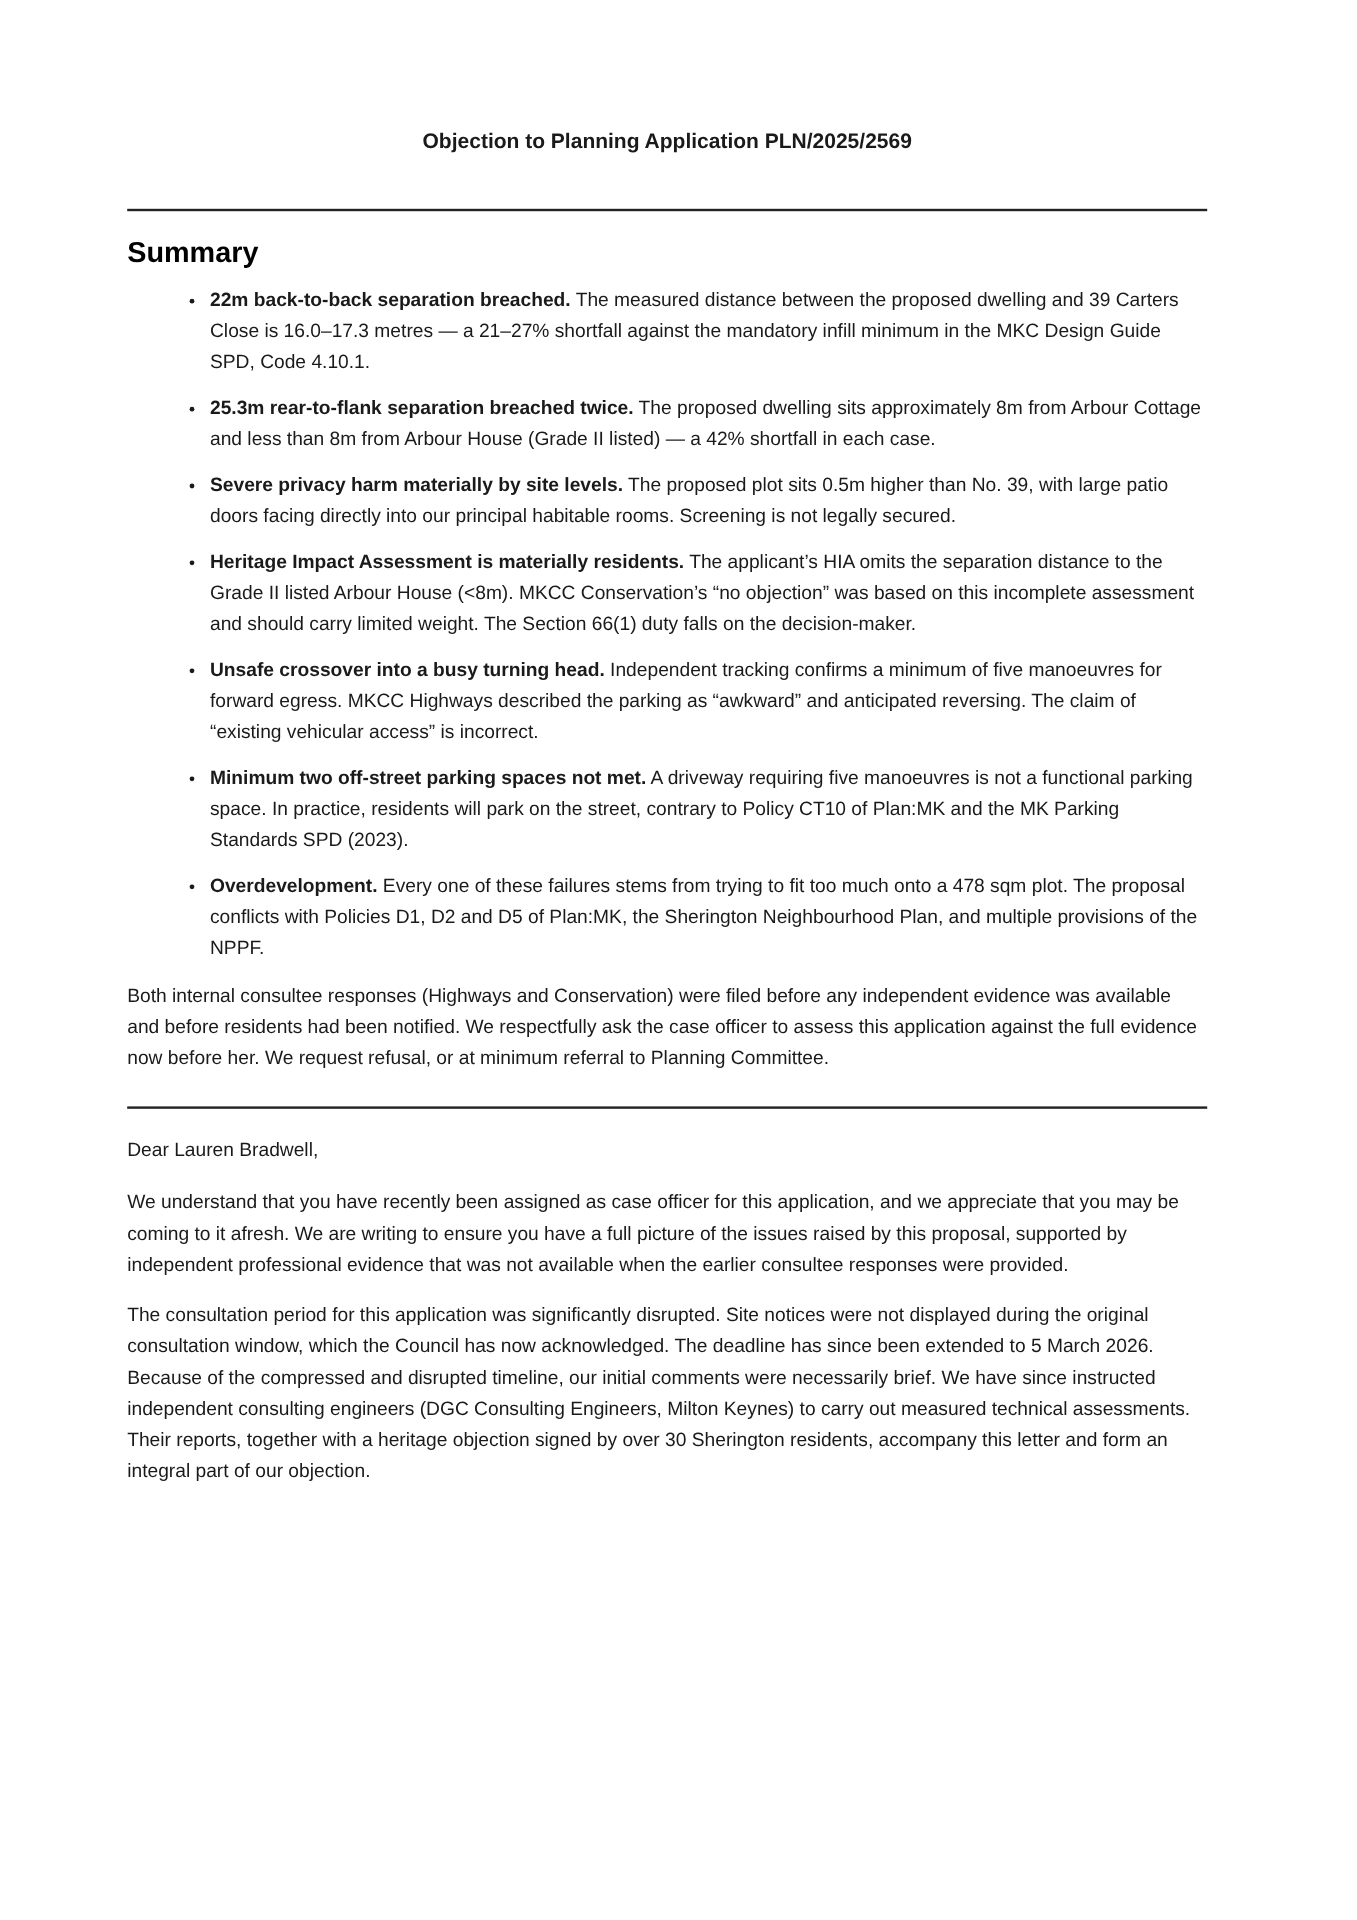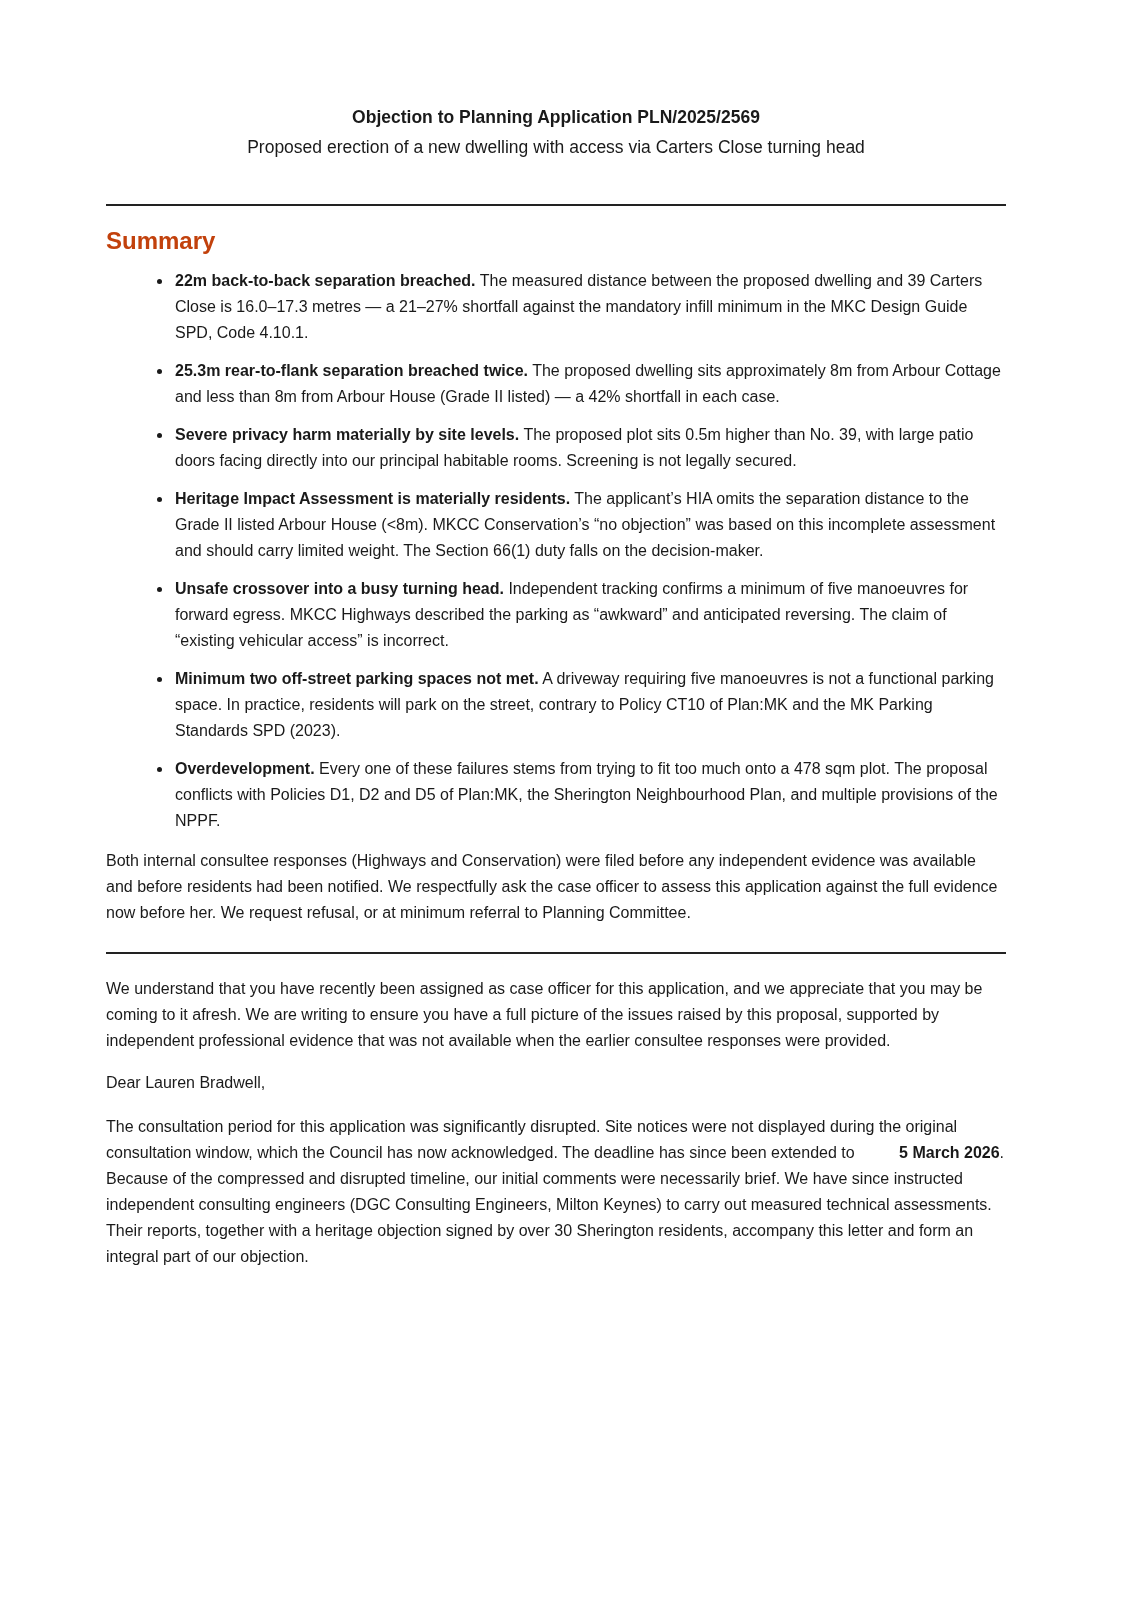--- a/index.html
+++ b/index.html
@@ -34,56 +34,54 @@
     margin: 42px 0 0 0;
   }
   .rule.second {
     margin: 26px 0 22px 0;
   }
   h2.section-heading {
     font-size: 24px;
     line-height: 30px;
     font-weight: bold;
     margin: 20px 0 12px 0;
-    color: #c2410c;
+    color: #000000;
   }
   p.body-para {
     margin: 0 0 16px 0;
   }
   p.intro-para {
     margin: 0 0 12px 0;
   }
   ul.key-findings {
     margin: 0 0 14px 0;
     padding-left: 67px;
     list-style: disc;
   }
   ul.key-findings li {
     margin-bottom: 12px;
     padding-left: 2px;
   }
   .bold-lead {
     font-weight: bold;
   }
   .bold-inline {
-    font-weight: bold;
-    margin-left: 40px;
+    font-weight: normal;
   }
   p.salutation {
     margin: 0 0 18px 0;
   }
 </style>
 </head>
 <body>
 
 <div class="page">
 
   <div class="title-block">
     <div class="doc-title">Objection to Planning Application PLN/2025/2569</div>
-    <div class="doc-proposal">Proposed erection of a new dwelling with access via Carters Close turning head</div>
   </div>
 
   <hr class="rule">
 
   <h2 class="section-heading">Summary</h2>
 
 
   <ul class="key-findings">
     <li>
       <span class="bold-lead">22m back-to-back separation breached.</span><span> The measured distance between the proposed dwelling and 39 Carters Close is 16.0–17.3 metres — a 21–27% shortfall against the mandatory infill minimum in the MKC Design Guide SPD, Code 4.10.1.</span>
@@ -105,20 +103,20 @@
     </li>
     <li>
       <span class="bold-lead">Overdevelopment.</span><span> Every one of these failures stems from trying to fit too much onto a 478 sqm plot. The proposal conflicts with Policies D1, D2 and D5 of Plan:MK, the Sherington Neighbourhood Plan, and multiple provisions of the NPPF.</span>
     </li>
   </ul>
 
   <p class="body-para">Both internal consultee responses (Highways and Conservation) were filed before any independent evidence was available and before residents had been notified. We respectfully ask the case officer to assess this application against the full evidence now before her. We request refusal, or at minimum referral to Planning Committee.</p>
 
   <hr class="rule second">
 
+  <p class="body-para salutation">Dear Lauren Bradwell,</p>
+
   <p class="body-para">We understand that you have recently been assigned as case officer for this application, and we appreciate that you may be coming to it afresh. We are writing to ensure you have a full picture of the issues raised by this proposal, supported by independent professional evidence that was not available when the earlier consultee responses were provided.</p>
-
-  <p class="body-para salutation">Dear Lauren Bradwell,</p>
 
   <p class="body-para"><span>The consultation period for this application was significantly disrupted. Site notices were not displayed during the original consultation window, which the Council has now acknowledged. The deadline has since been extended to </span><span class="bold-inline">5 March 2026</span><span>. Because of the compressed and disrupted timeline, our initial comments were necessarily brief. We have since instructed independent consulting engineers (DGC Consulting Engineers, Milton Keynes) to carry out measured technical assessments. Their reports, together with a heritage objection signed by over 30 Sherington residents, accompany this letter and form an integral part of our objection.</span></p>
 
 
 </div>
 
 </body></html>

